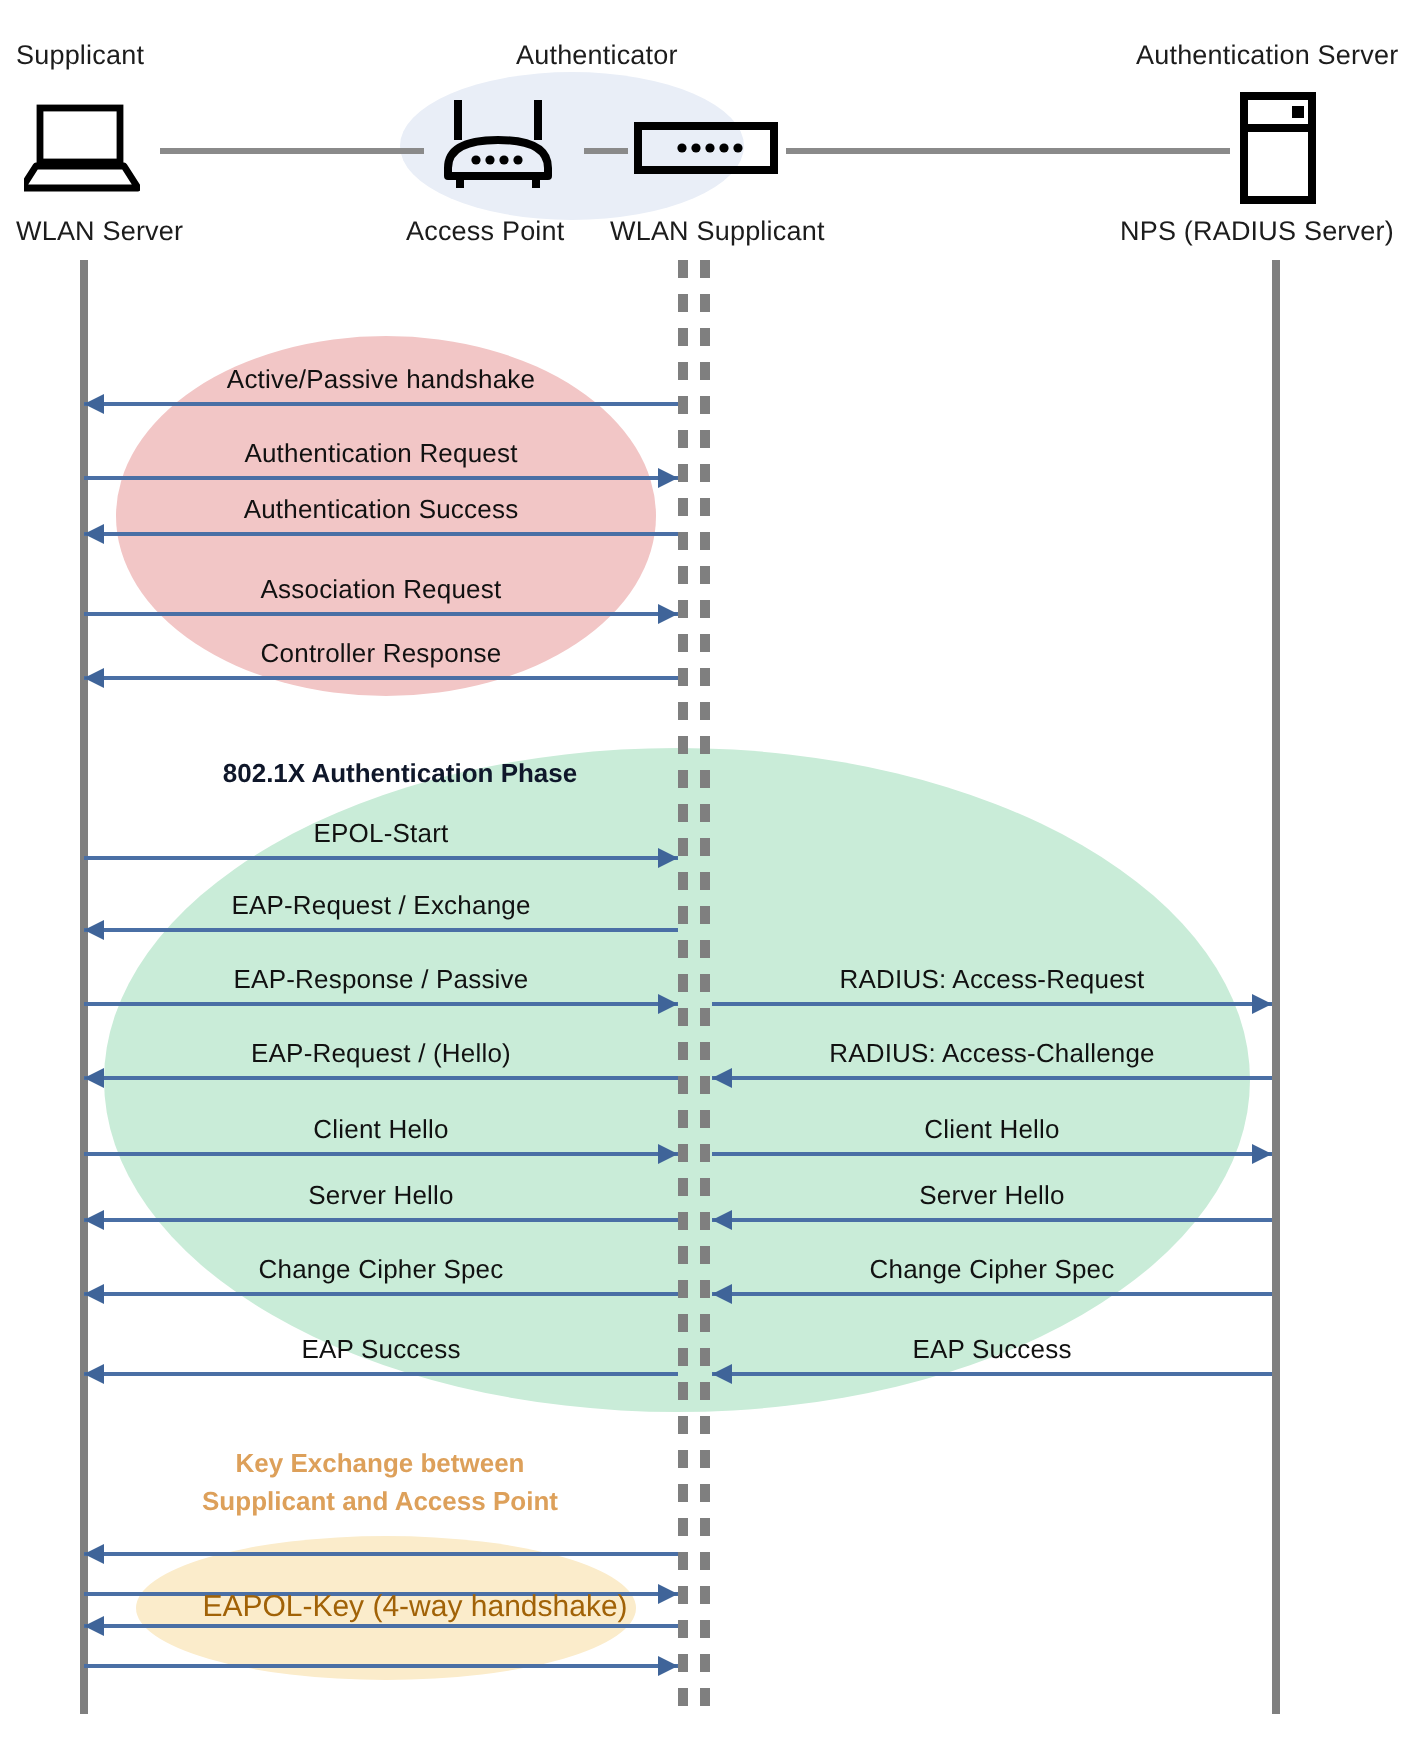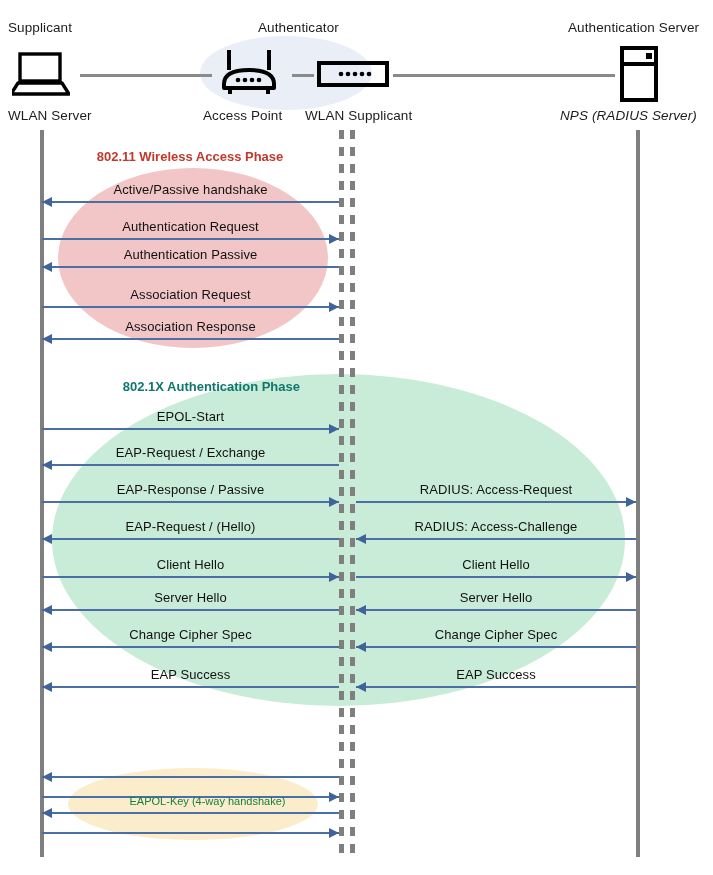--- a/index.html
+++ b/index.html
@@ -72,21 +72,21 @@
   
   .phase-title {
     position: absolute;
     font-size: 13px;
     font-weight: 600;
     text-align: center;
     white-space: pre-line;
     line-height: 19px;
   }
   .title-pink   { color: #c0392b; }
-  .title-green  { color: #0f766e; text-align: right; }
+  .title-green  { color: #0f172a; }
   .title-orange { color: #dda05a; }
   
   .msg-line {
     position: absolute;
     height: 2px;
     background: #4a6fa5;
   }
   .arrow-head {
     position: absolute;
     width: 0;
@@ -99,22 +99,22 @@
   .msg-label {
     position: absolute;
     font-size: 13px;
     color: #111111;
     text-align: center;
     white-space: nowrap;
     letter-spacing: 0.1px;
   }
   .center-caption {
     position: absolute;
-    font-size: 11px;
-    color: #15803d;
+    font-size: 15px;
+    color: #a16207;
     text-align: center;
     white-space: nowrap;
   }
 </style>
 </head>
 <body>
 
 <div id="diagram">
 
   <div class="auth-blob" style="left:200px; top:36px; width:172px; height:74px;"></div>
@@ -163,50 +163,51 @@
     <svg width="40" height="56" viewBox="0 0 40 56" aria-hidden="true">
       <rect x="3" y="2" width="34" height="52" fill="none" stroke="#000" stroke-width="4"></rect>
       <line x1="3" y1="18" x2="37" y2="18" stroke="#000" stroke-width="4"></line>
       <rect x="27" y="7" width="6" height="6" fill="#000"></rect>
     </svg>
   </div>
 
   <div class="device-label" style="left:8px; top:108px;">WLAN Server</div>
   <div class="device-label" style="left:203px; top:108px;">Access Point</div>
   <div class="device-label" style="left:305px; top:108px;">WLAN Supplicant</div>
-  <div class="device-label" style="left:560px; top:108px;font-style:italic;">NPS (RADIUS Server)</div>
+  <div class="device-label" style="left:560px; top:108px;">NPS (RADIUS Server)</div>
 
   <div class="phase-blob blob-pink" style="left:58px; top:168px; width:270px; height:180px;"></div>
   <div class="phase-blob blob-green" style="left:52px; top:374px; width:573px; height:332px;"></div>
   <div class="phase-blob blob-orange" style="left:68px; top:768px; width:250px; height:72px;"></div>
 
   <div class="lifeline-solid" style="left:40px; top:130px; height:727px;"></div>
   <div class="lifeline-dashed" style="left:339px; top:130px; height:727px;"></div>
   <div class="lifeline-dashed" style="left:350px; top:130px; height:727px;"></div>
   <div class="lifeline-solid" style="left:636px; top:130px; height:727px;"></div>
 
-  <div class="phase-title title-pink" style="left:90px; top:147px; width:200px;">802.11 Wireless Access Phase</div>
   <div class="phase-title title-green" style="left:100px; top:377px; width:200px;">802.1X Authentication Phase</div>
+  <div class="phase-title title-orange" style="left:85px; top:722px; width:210px;">Key Exchange between
+Supplicant and Access Point</div>
 
   <div id="messages-layer">
       <div class="msg-line" style="left: 42px; top: 201px; width: 297px;"></div>
       <div class="arrow-head arrow-left" style="top: 197px; left: 42px;"></div>
       <div class="msg-label" style="left: 42px; width: 297px; top: 182px;">Active/Passive handshake</div>
       <div class="msg-line" style="left: 42px; top: 238px; width: 297px;"></div>
       <div class="arrow-head arrow-right" style="top: 234px; left: 329px;"></div>
       <div class="msg-label" style="left: 42px; width: 297px; top: 219px;">Authentication Request</div>
       <div class="msg-line" style="left: 42px; top: 266px; width: 297px;"></div>
       <div class="arrow-head arrow-left" style="top: 262px; left: 42px;"></div>
-      <div class="msg-label" style="left: 42px; width: 297px; top: 247px;">Authentication Passive</div>
+      <div class="msg-label" style="left: 42px; width: 297px; top: 247px;">Authentication Success</div>
       <div class="msg-line" style="left: 42px; top: 306px; width: 297px;"></div>
       <div class="arrow-head arrow-right" style="top: 302px; left: 329px;"></div>
       <div class="msg-label" style="left: 42px; width: 297px; top: 287px;">Association Request</div>
       <div class="msg-line" style="left: 42px; top: 338px; width: 297px;"></div>
       <div class="arrow-head arrow-left" style="top: 334px; left: 42px;"></div>
-      <div class="msg-label" style="left: 42px; width: 297px; top: 319px;">Association Response</div>
+      <div class="msg-label" style="left: 42px; width: 297px; top: 319px;">Controller Response</div>
       <div class="msg-line" style="left: 42px; top: 428px; width: 297px;"></div>
       <div class="arrow-head arrow-right" style="top: 424px; left: 329px;"></div>
       <div class="msg-label" style="left: 42px; width: 297px; top: 409px;">EPOL-Start</div>
       <div class="msg-line" style="left: 42px; top: 464px; width: 297px;"></div>
       <div class="arrow-head arrow-left" style="top: 460px; left: 42px;"></div>
       <div class="msg-label" style="left: 42px; width: 297px; top: 445px;">EAP-Request / Exchange</div>
       <div class="msg-line" style="left: 42px; top: 501px; width: 297px;"></div>
       <div class="arrow-head arrow-right" style="top: 497px; left: 329px;"></div>
       <div class="msg-label" style="left: 42px; width: 297px; top: 482px;">EAP-Response / Passive</div>
       <div class="msg-line" style="left: 356px; top: 501px; width: 280px;"></div>

